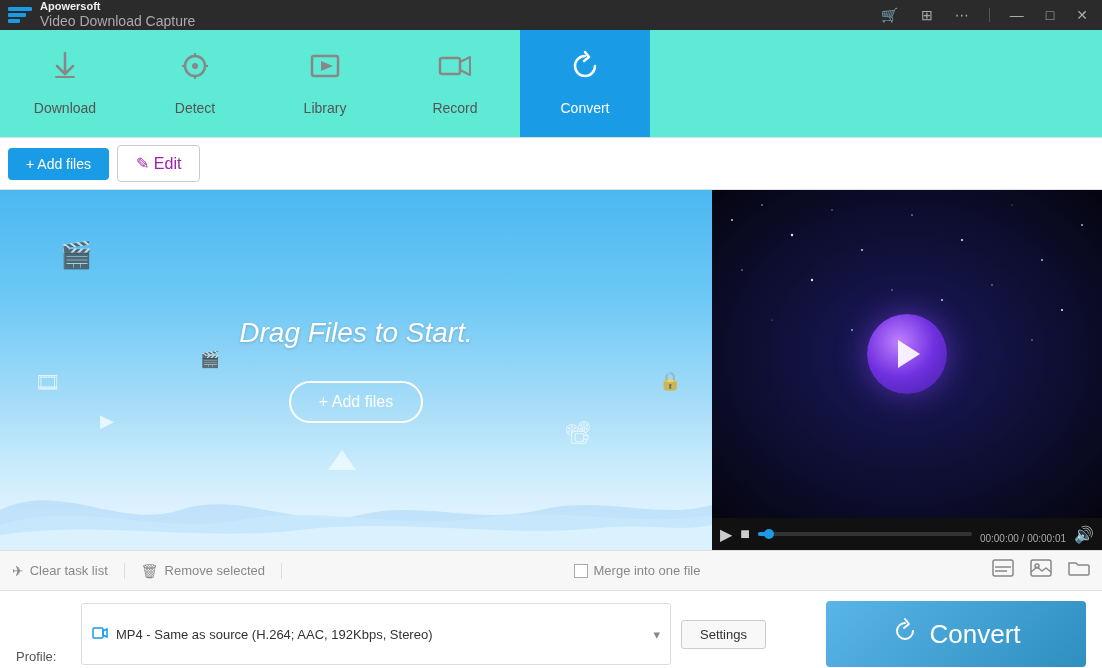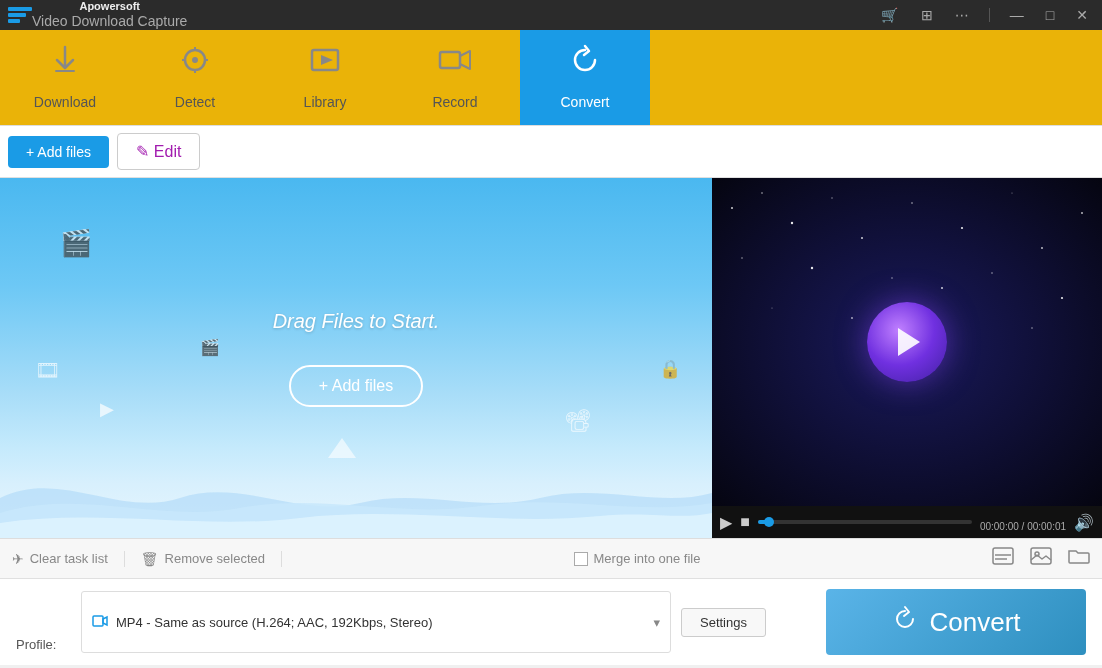--- a/index.html
+++ b/index.html
@@ -7,28 +7,28 @@
 
     
     #titlebar {
       background: #2b2b2b;
       height: 30px;
       display: flex;
       align-items: center;
       justify-content: space-between;
       padding: 0 8px;
     }
-    #titlebar-left { display: flex; align-items: center; gap: 0; text-align: center; }
+    #titlebar-left { display: flex; align-items: center; gap: 8px; }
     #titlebar-right { display: flex; gap: 10px; align-items: center; }
     .title-btn { color: #aaa; font-size: 14px; cursor: pointer; padding: 2px 6px; }
 
     
     #toolbar {
-      background: #eab308;
-      height: 96px;
+      background: #5eead4;
+      height: 108px;
       display: flex;
       align-items: stretch;
       border-bottom: 1px solid #ddd;
     }
     .toolbar-item {
       display: flex;
       flex-direction: column;
       align-items: center;
       justify-content: center;
       width: 130px;
@@ -88,21 +88,21 @@
       position: relative;
       overflow: hidden;
       display: flex;
       flex-direction: column;
       align-items: center;
       justify-content: center;
       min-height: 320px;
     }
     #dropzone-text {
       color: #fff;
-      font-size: 20px;
+      font-size: 28px;
       font-style: italic;
       font-weight: 300;
       text-shadow: 0 1px 3px rgba(0,0,0,0.2);
       margin-bottom: 32px;
       z-index: 2;
     }
     #dropzone-add-btn {
       background: transparent;
       border: 2px solid #fff;
       color: #fff;

